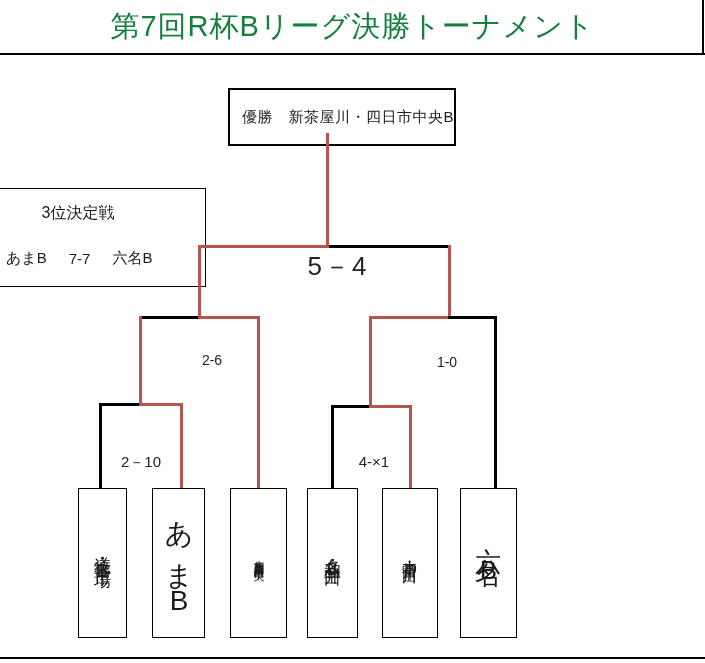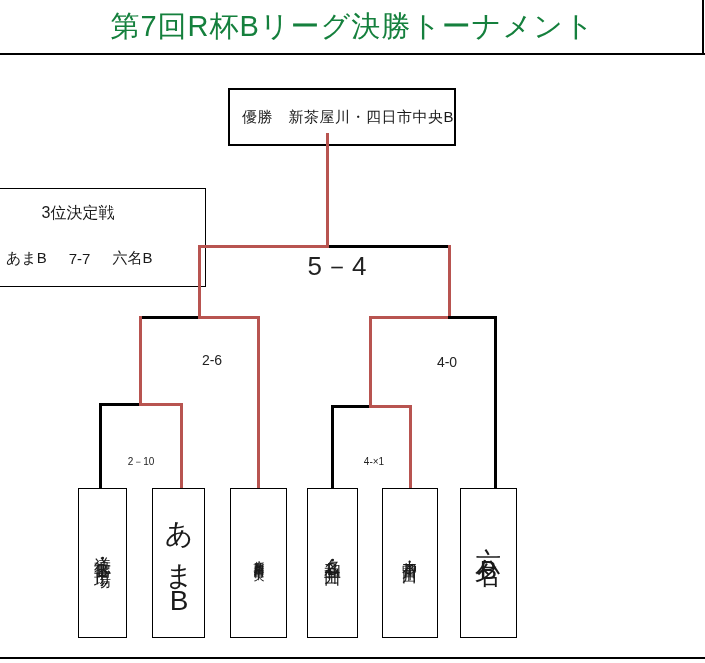--- a/index.html
+++ b/index.html
@@ -39,21 +39,21 @@
     position:absolute;left:0;top:14px;width:160px;text-align:center;font-size:16px;
   }
   .third .res{
     position:absolute;left:8px;top:60px;display:flex;gap:22px;font-size:15px;align-items:center;
   }
   .score{
     position:absolute;transform:translate(-50%,-50%);white-space:nowrap;color:#222;
   }
   .sc-final{font-size:26px;letter-spacing:2px;}
   .sc-sm{font-size:14px;}
-  .sc-md{font-size:10px;}
+  .sc-md{font-size:15px;}
   .team{
     top:488px;height:150px;border:1.5px solid #000;
     display:flex;align-items:center;justify-content:center;
     writing-mode:vertical-rl;text-orientation:upright;
     line-height:1;white-space:nowrap;
   }
   .t1{left:78px;width:49px;font-size:17px;letter-spacing:3px;}
   .t2{left:152px;width:53px;font-size:28px;letter-spacing:10px;}
   .t3{left:230px;width:57px;font-size:11px;letter-spacing:1px;}
   .t4{left:307px;width:51px;font-size:17px;letter-spacing:3px;}
@@ -107,21 +107,21 @@
   <div class="v lk" style="left:99px;top:403px;height:85px;"></div>
   <div class="v lr" style="left:180px;top:403px;height:85px;"></div>
 
   <div class="h lk" style="left:331px;top:405px;width:41px;"></div>
   <div class="h lr" style="left:369px;top:405px;width:43px;"></div>
   <div class="v lk" style="left:331px;top:405px;height:83px;"></div>
   <div class="v lr" style="left:409px;top:405px;height:83px;"></div>
 
   <span class="score sc-final" style="left:338px;top:266px;">5－4</span>
   <span class="score sc-sm" style="left:212px;top:360px;">2-6</span>
-  <span class="score sc-sm" style="left:447px;top:362px;">4-0</span>
+  <span class="score sc-sm" style="left:447px;top:362px;">1-0</span>
   <span class="score sc-md" style="left:141px;top:462px;">2－10</span>
   <span class="score sc-md" style="left:374px;top:461px;">4-×1</span>
 
   <div class="box team t1">
     <span>道徳・下市場B</span>
   </div>
   <div class="box team t2">
     <span>あまB</span>
   </div>
   <div class="box team t3">

